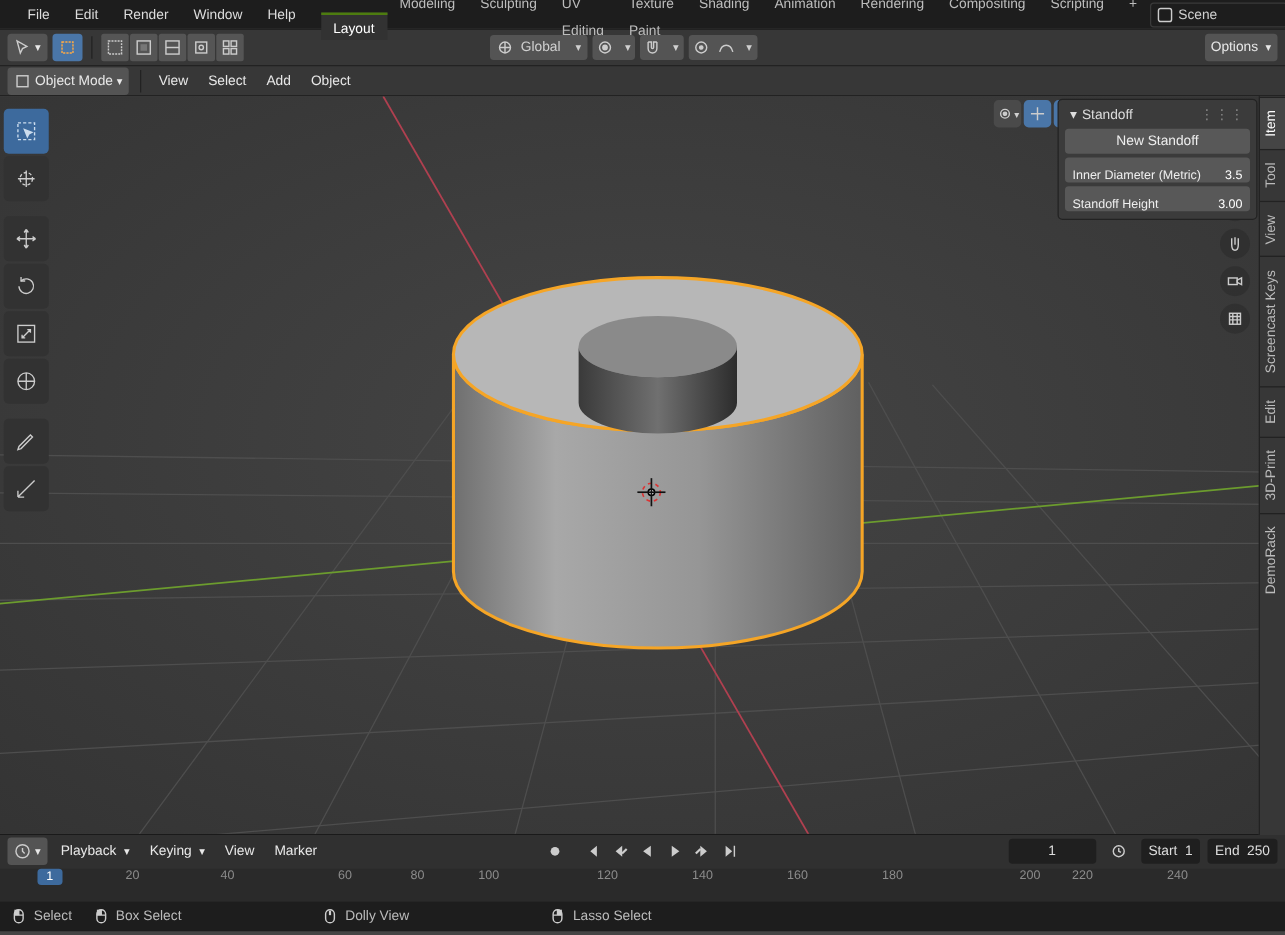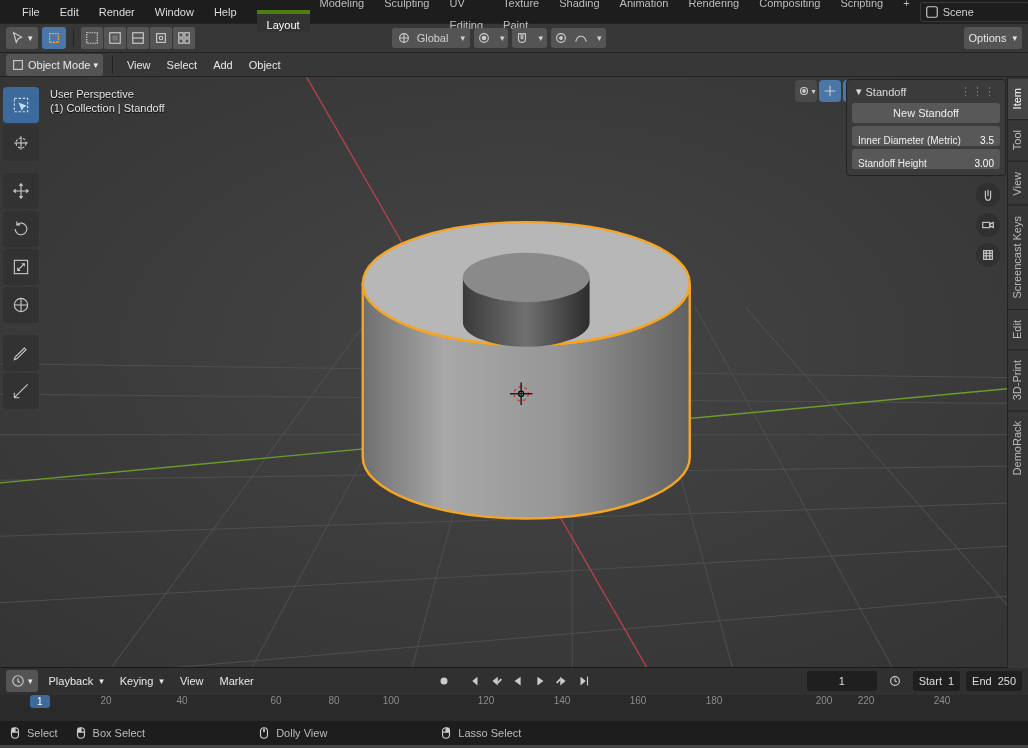--- a/index.html
+++ b/index.html
@@ -3,21 +3,21 @@
 <meta charset="utf-8">
 <style>
   * { margin:0; padding:0; box-sizing:border-box; font-family:-apple-system,BlinkMacSystemFont,"Segoe UI",sans-serif; }
   body { width:1028px; height:748px; background:#454545; color:#d0d0d0; font-size:11px; overflow:hidden; position:relative; }
   
   .menubar { height:23px; background:#1d1d1d; display:flex; align-items:center; padding:0 6px; gap:0; }
   .menubar .logo { width:18px; height:18px; display:flex; align-items:center; justify-content:center; margin-right:6px;}
   .menubar .menu-item { padding:0 10px; height:22px; line-height:22px; cursor:default; color:#ddd;}
   .menubar .workspace-tabs { display:flex; margin-left:10px; gap:0; }
   .menubar .workspace-tabs .tab { padding:0 10px; height:22px; line-height:22px; color:#bdbdbd; border-top:1px solid transparent; }
-  .menubar .workspace-tabs .tab.active { background:#323232; border-top:4px solid #4d7c0f; color:#fff;margin-top:19px;}
+  .menubar .workspace-tabs .tab.active { background:#323232; border-top:2px solid #4d7c0f; color:#fff;margin-top:19px;}
   .menubar .right { margin-left:auto; display:flex; align-items:center; gap:4px; }
   .scene-field { display:flex; align-items:center; background:#1d1d1d; border:1px solid #3a3a3a; border-radius:3px; padding:1px 4px; height:20px; width:110px; gap:4px;}
   
   .toolhdr1 { height:29px; background:#373737; display:flex; align-items:center; padding:0 6px; gap:4px; border-top:1px solid #222;}
   .toolhdr2 { height:25px; background:#373737; display:flex; align-items:center; padding:0 6px; gap:6px; border-top:1px solid #222; border-bottom:1px solid #222;}
   .tool-btn { height:22px; display:flex; align-items:center; gap:3px; padding:0 5px; border-radius:3px; background:#545454; color:#e8e8e8;}
   .tool-btn.flat { background:transparent; }
   .sep { width:1px; height:18px; background:#222; margin:0 3px;}
   .icon-cluster { display:flex; gap:1px; }
   .icon-cluster .ib{width:22px;height:22px;background:#555;border-radius:2px;display:flex;align-items:center;justify-content:center;}
@@ -409,24 +409,20 @@
           <path d="M4 20l3-1 11-11-2-2L5 17z"></path>
         </svg>
       </div>
     <div class="t">
         <svg viewBox="0 0 24 24" width="20" height="20">
           <path d="M4 20L20 4M4 20v-6M4 20h6"></path>
         </svg>
       </div>
   </div>
 
-  <div class="info-overlay">
-    <div>User Perspective</div>
-    <div>(1) Collection | Standoff</div>
-  </div>
 
   <div class="op-panel">
     <div class="op-header">
       <span class="disc">▾</span>
       <span>Standoff</span>
       <span class="dots">⋮⋮⋮</span>
     </div>
     <div class="op-btn">New Standoff</div>
     <div class="op-row">
       <span class="lab">Inner Diameter (Metric)</span>

